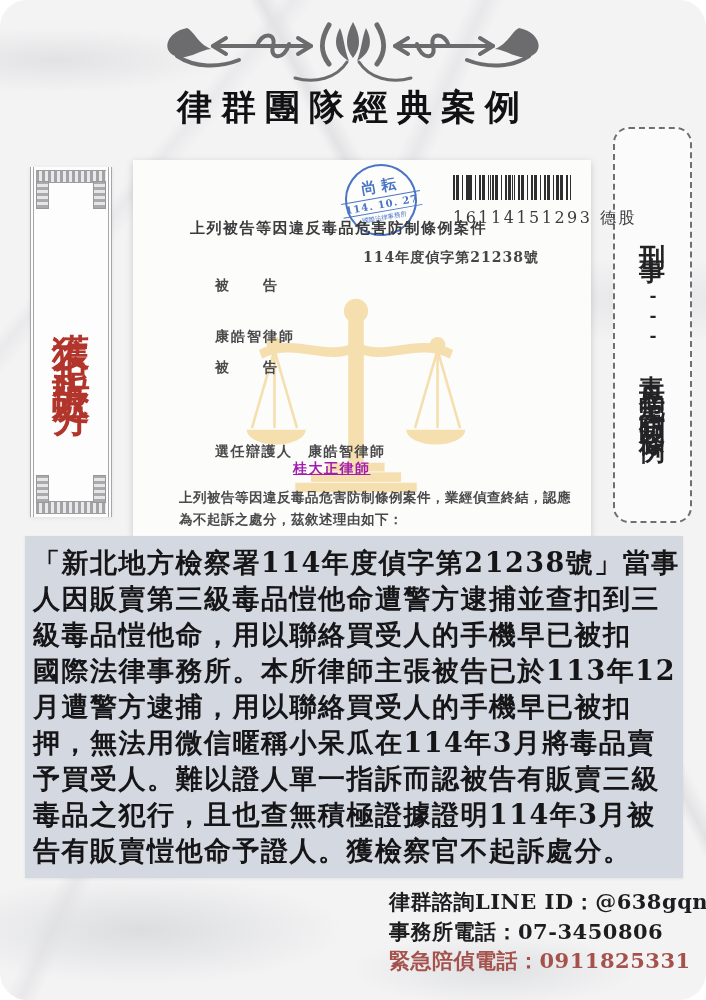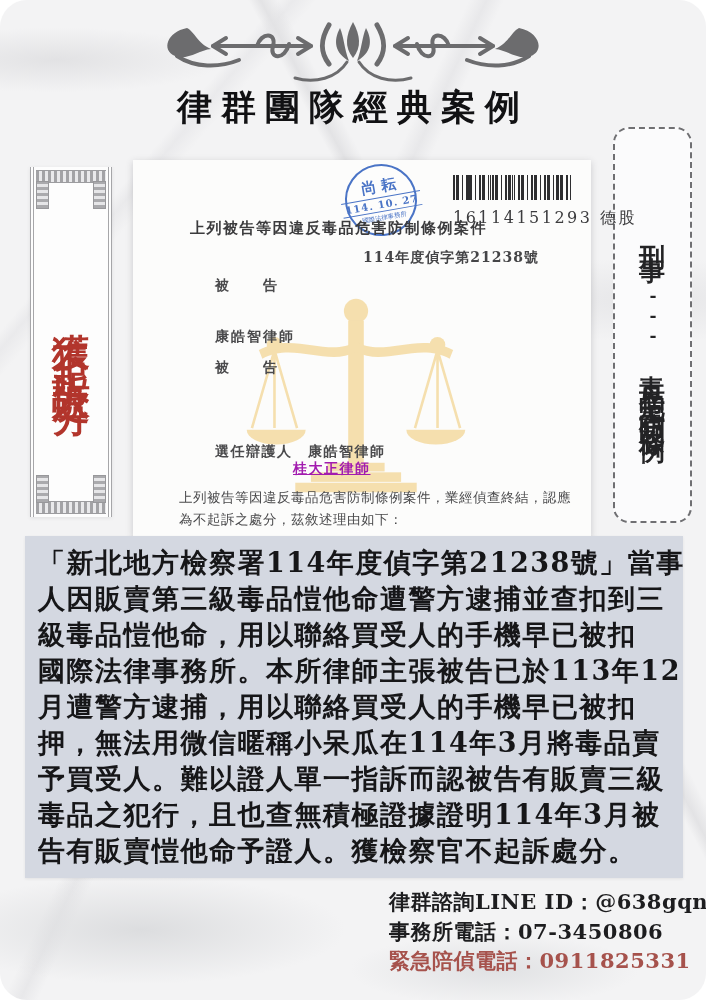--- a/index.html
+++ b/index.html
@@ -87,27 +87,27 @@
   .doc-caseno{position:absolute;right:52px;top:89px;font-size:14px;font-weight:bold;
     letter-spacing:1px;color:#454547;z-index:2;}
   .doc-field{position:absolute;left:82px;font-size:14px;font-weight:bold;
     letter-spacing:2px;color:#4a4a4c;z-index:2;}
   .f1{top:117px;} .f2{top:168px;} .f3{top:199px;}
   .scales{position:absolute;left:110px;top:138px;width:226px;height:196px;z-index:1;}
   .doc-defenders{position:absolute;left:82px;top:283px;font-size:14px;font-weight:bold;
     letter-spacing:1.5px;color:#4a4a4c;z-index:2;}
   .doc-defender2{position:absolute;left:160px;top:300px;font-size:14px;font-weight:bold;
     letter-spacing:1.5px;color:#a21caf;z-index:2;text-decoration:underline;}
-  .doc-body{position:absolute;left:46px;font-size:13.5px;font-weight:normal;
+  .doc-body{position:absolute;left:46px;font-size:13.5px;font-weight:bold;
     letter-spacing:0.5px;color:#4a4a4c;z-index:2;white-space:nowrap;}
   .b1{top:329px;} .b2{top:351px;}
   
   .summary{
     position:absolute;left:25px;top:536px;width:658px;height:342px;
-    background:#d4d8e1;box-sizing:border-box;padding:9px 13px;
+    background:#d4d8e1;box-sizing:border-box;padding:9px 8px;
     box-shadow:0 1px 3px rgba(0,0,0,0.07);
   }
   .summary .line{
     font-size:27px;font-weight:bold;color:#161618;letter-spacing:1.5px;
     line-height:36px;white-space:nowrap;
   }
   
   .footer{position:absolute;left:389px;top:887px;}
   .footer .f-line{font-size:21px;font-weight:bold;color:#1d1d1f;
     line-height:29.5px;letter-spacing:0.5px;white-space:nowrap;}

